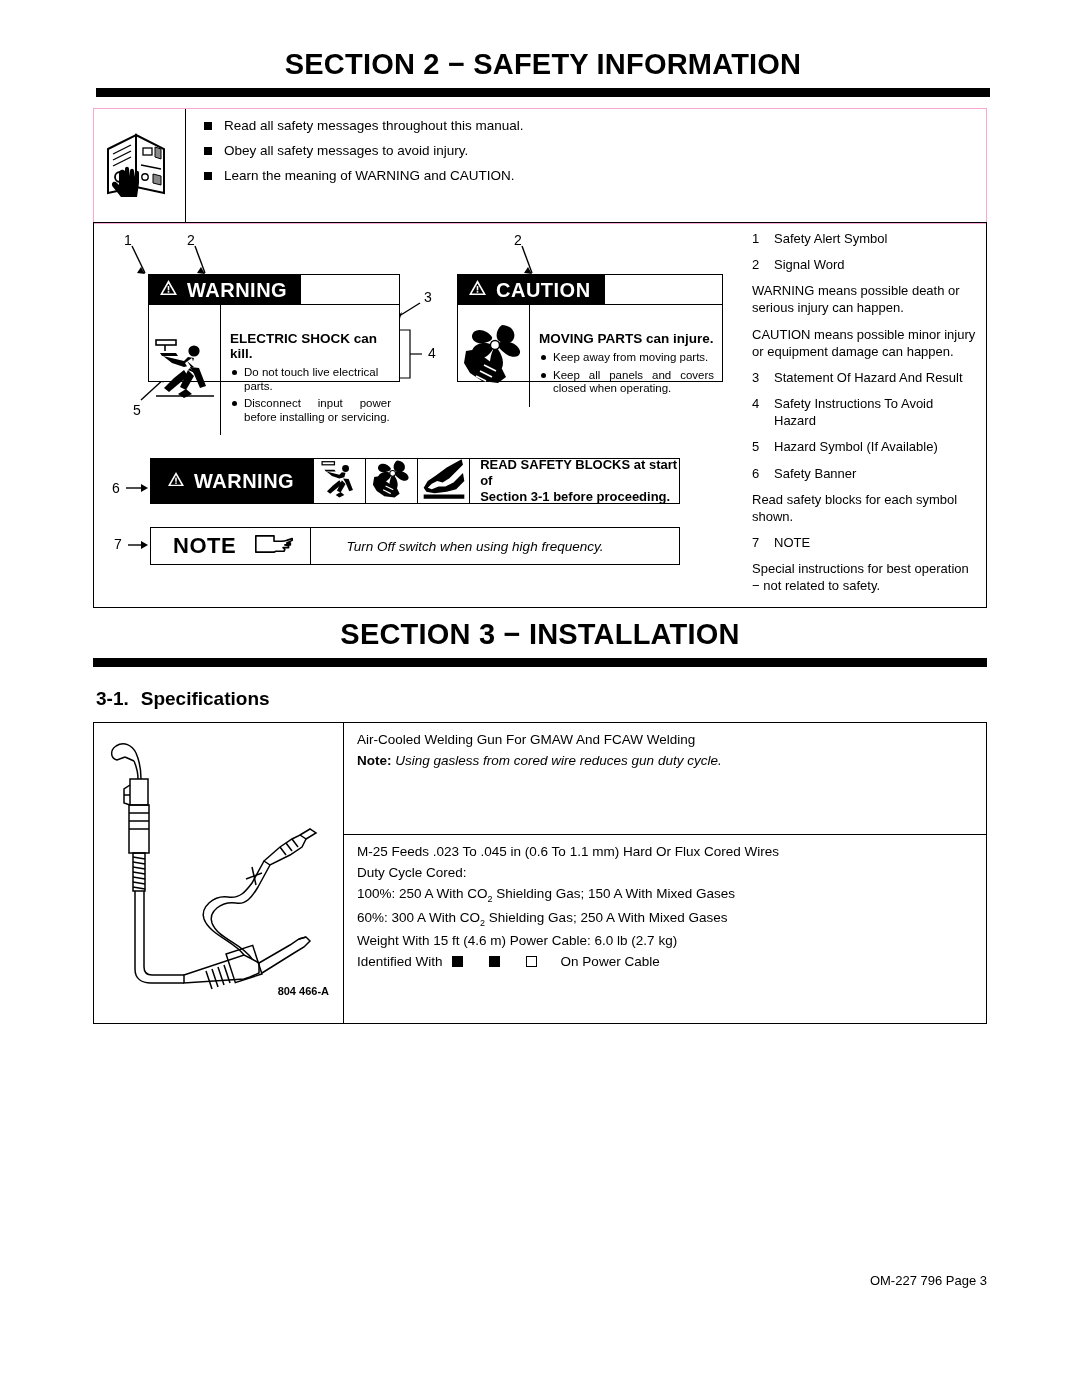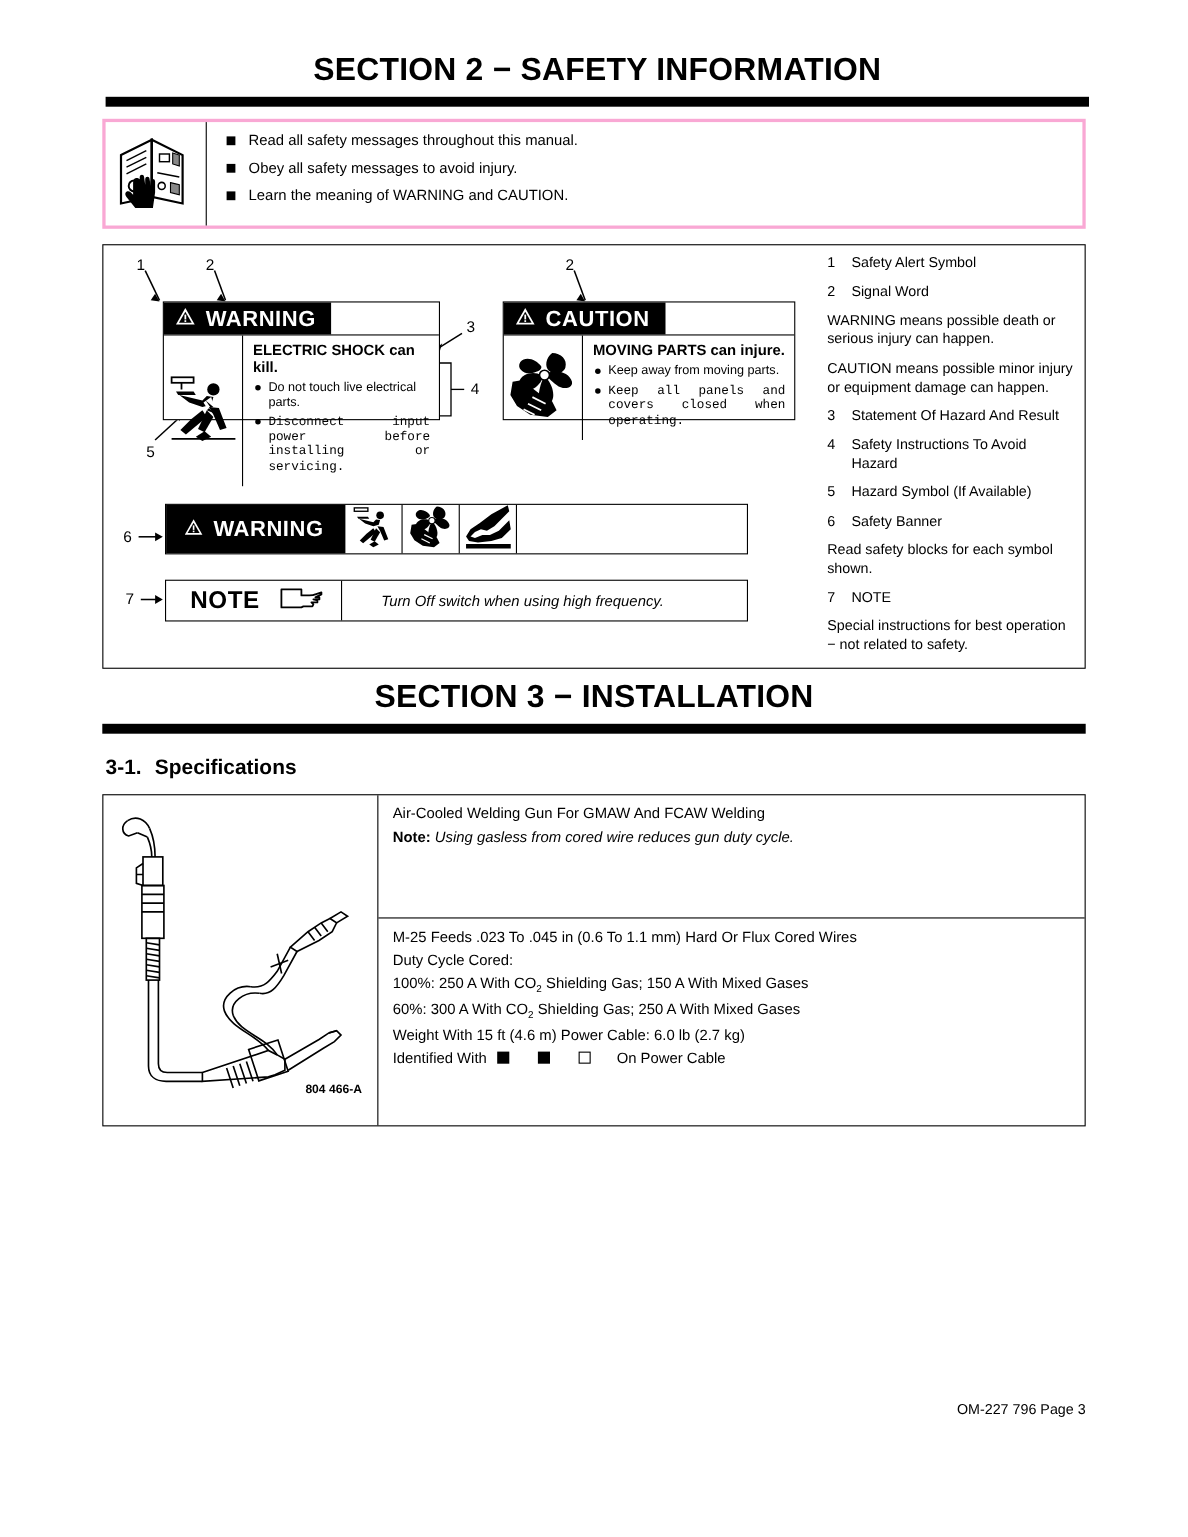--- a/index.html
+++ b/index.html
@@ -29,22 +29,22 @@
     background: #000;
     margin: 7px 0 0 0;
   }
 
   
   .manual-box {
     position: absolute;
     left: 93px;
     top: 108px;
     width: 894px;
-    height: 100px;
-    border: 3px solid #f9a8d4;
+    height: 116px;
+    border: 1px solid #f9a8d4;
     box-sizing: border-box;
     display: flex;
   }
   .manual-icon-cell {
     width: 92px;
     border-right: 1px solid #000;
     box-sizing: border-box;
     display: flex;
     align-items: center;
     justify-content: center;
@@ -129,36 +129,37 @@
   }
   .sigbox .txtcell {
     flex: 1;
     padding: 6px 8px 7px 9px;
     box-sizing: border-box;
   }
   .haz-statement {
     font-size: 13.5px;
     font-weight: bold;
     margin-bottom: 5px;
+    margin-top: 20px;
   }
   .instr {
     display: flex;
     font-size: 11.5px;
     margin-bottom: 4px;
     line-height: 1.18;
   }
   .dot {
     width: 5px;
     height: 5px;
     border-radius: 50%;
     background: #000;
     margin: 4px 7px 0 2px;
     flex: 0 0 auto;
   }
-  .justify { text-align: justify; font-family: Liberation Mono, monospace; }
+  .justify { text-align: justify; }
 
   
   .banner-row {
     position: absolute;
     border: 1px solid #000;
     box-sizing: border-box;
     display: flex;
     height: 46px;
     background: #fff;
   }
@@ -527,20 +528,26 @@
     </span>
   </div>
   <div class="iconcell">
     <span>
       <svg width="44" height="42" viewBox="0 0 64 62">
         <path d="M58 2 L60 10 L40 30 L30 36 L22 34 L14 38 L8 44 L14 46 L24 42 L34 42 L46 36 L60 22 L62 34 L50 46 L36 50 L18 52 L6 50 L2 44 L8 34 L20 26 L36 14 Z" fill="#000"></path>
         <path d="M2 54 L62 54 L62 60 L2 60 Z" fill="#000"></path>
       </svg>
     </span>
   </div>
+  <div class="msg">
+    <div>
+      <div>READ SAFETY BLOCKS at start of</div>
+      <div>Section 3-1 before proceeding.</div>
+    </div>
+  </div>
 </div>
 
 <div class="note-row" style="left:150px;top:527px;width:530px;">
   <div class="notecell">
     <span class="note-word">NOTE</span>
     <span style="margin-left:18px;">
       <svg width="40" height="24" viewBox="0 0 44 26">
         <path d="M2 4 L22 4 L22 10 L30 10 C34 10 34 10 36 9 L42 7 L42 9 L36 12 L40 12 L40 14 L34 14 L38 15 L38 17 L32 17 L34 19 L33 21 L24 21 L22 22 L2 22 Z" fill="#fff" stroke="#000" stroke-width="1.8" stroke-linejoin="round"></path>
       </svg>
     </span>

